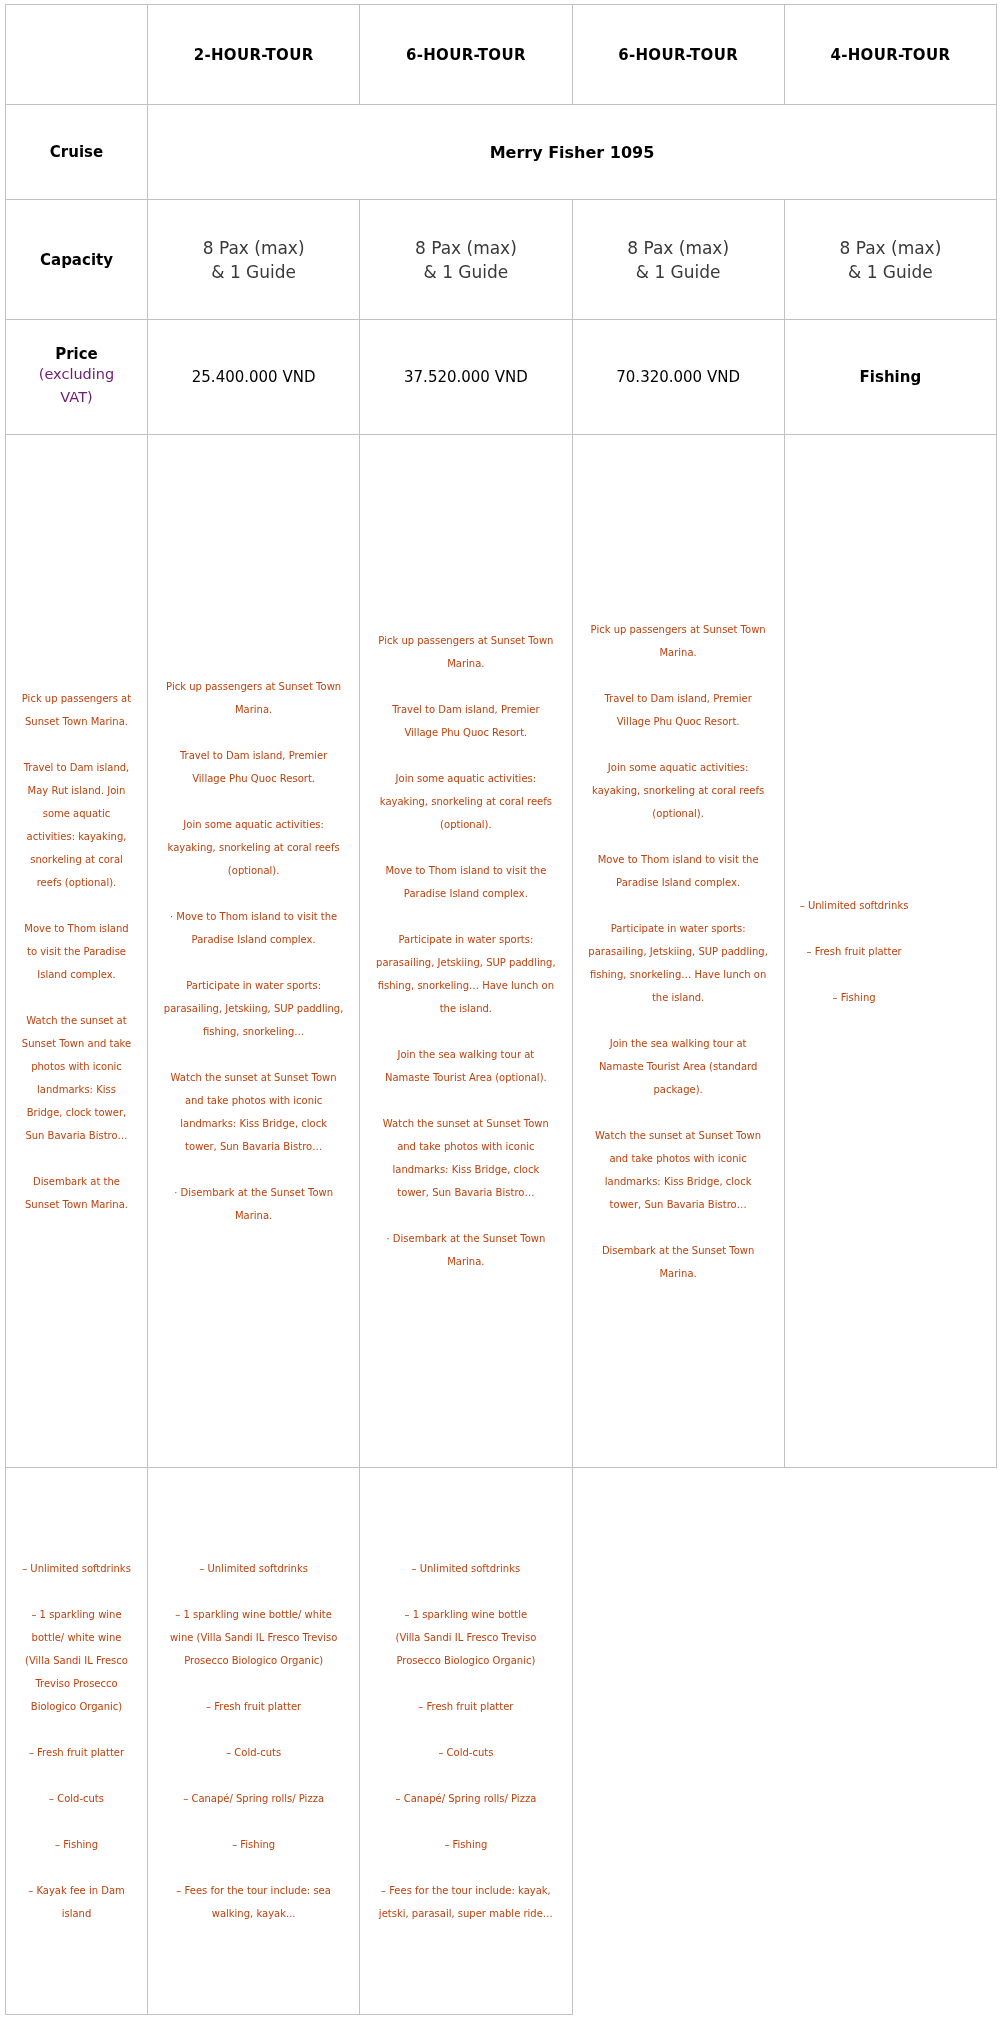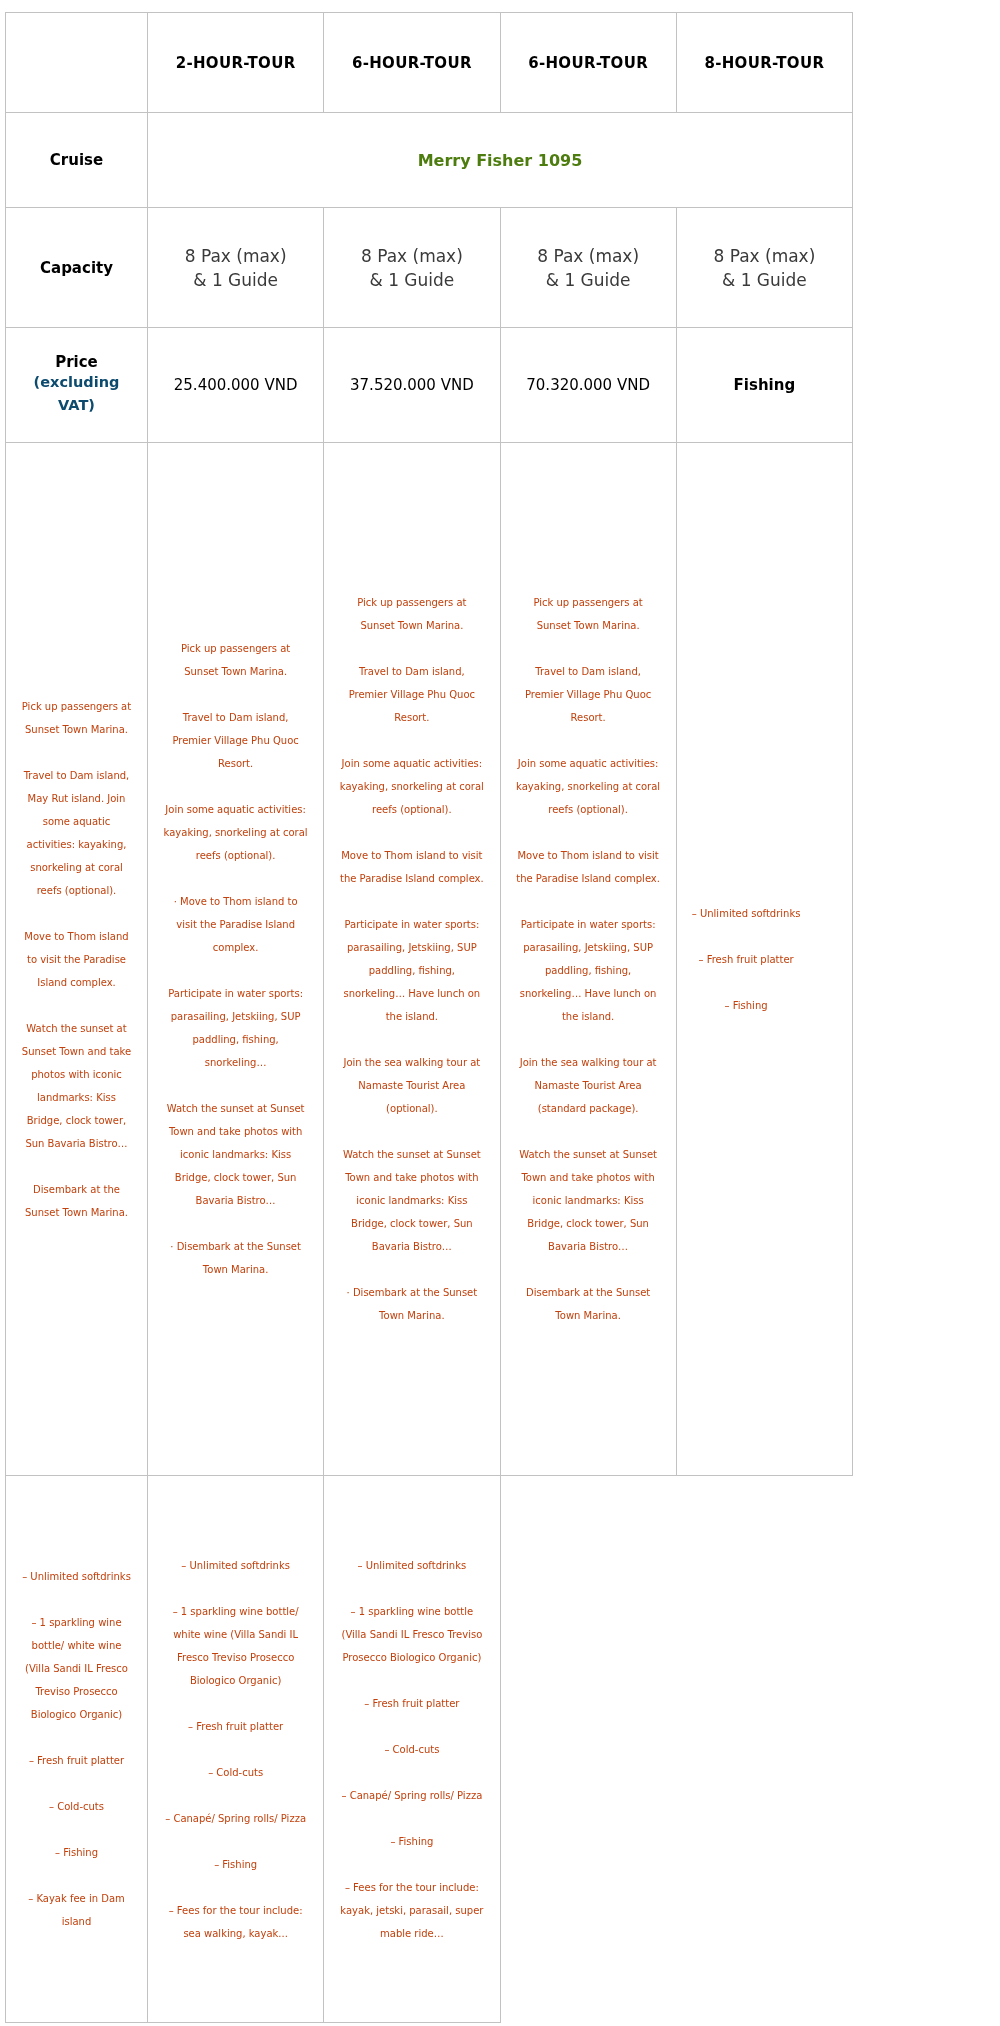--- a/index.html
+++ b/index.html
@@ -11,22 +11,22 @@
   .page {
     width: 1000px;
     height: 2026px;
     background: #ffffff;
     position: relative;
     box-sizing: border-box;
   }
   .table {
     position: absolute;
     left: 5px;
-    top: 12px;
-    width: 848px;
+    top: 4px;
+    width: 992px;
     display: grid;
     grid-template-columns: 142px repeat(4, 1fr);
     grid-template-rows: 100px 95px 120px 115px 1033px 547px;
     border-top: 1px solid #c2c2c2;
     border-left: 1px solid #c2c2c2;
     box-sizing: border-box;
   }
   .cell {
     border-right: 1px solid #c2c2c2;
     border-bottom: 1px solid #c2c2c2;
@@ -46,31 +46,31 @@
   }
   .label-cell {
     font-weight: bold;
     font-size: 15px;
     color: #000000;
     text-align: center;
     flex-direction: column;
     padding: 0 12px;
   }
   .label-note {
-    font-weight: bold;
+    font-weight: normal;
     font-size: 14.5px;
-    color: #0c4a6e;
+    color: #701a75;
     line-height: 23px;
     max-width: 94px;
     text-align: center;
   }
   .cruise-cell {
     font-weight: bold;
     font-size: 16px;
-    color: #4d7c0f;
+    color: #000000;
     text-align: center;
   }
   .center-cell {
     font-size: 17px;
     color: #3a3a3a;
     line-height: 24px;
     text-align: center;
     white-space: pre-line;
   }
   .price-cell {
@@ -93,21 +93,21 @@
 </head>
 <body>
 
 <div class="page">
   <div class="table">
 
     <div class="cell"></div>
     <div class="cell header-cell">2-HOUR-TOUR</div>
     <div class="cell header-cell">6-HOUR-TOUR</div>
     <div class="cell header-cell">6-HOUR-TOUR</div>
-    <div class="cell header-cell">8-HOUR-TOUR</div>
+    <div class="cell header-cell">4-HOUR-TOUR</div>
 
     <div class="cell label-cell">Cruise</div>
     <div class="cell cruise-cell span4">Merry Fisher 1095</div>
 
     <div class="cell label-cell">Capacity</div>
     <div class="cell center-cell">8 Pax (max)
 &amp; 1 Guide</div>
     <div class="cell center-cell">8 Pax (max)
 &amp; 1 Guide</div>
     <div class="cell center-cell">8 Pax (max)

